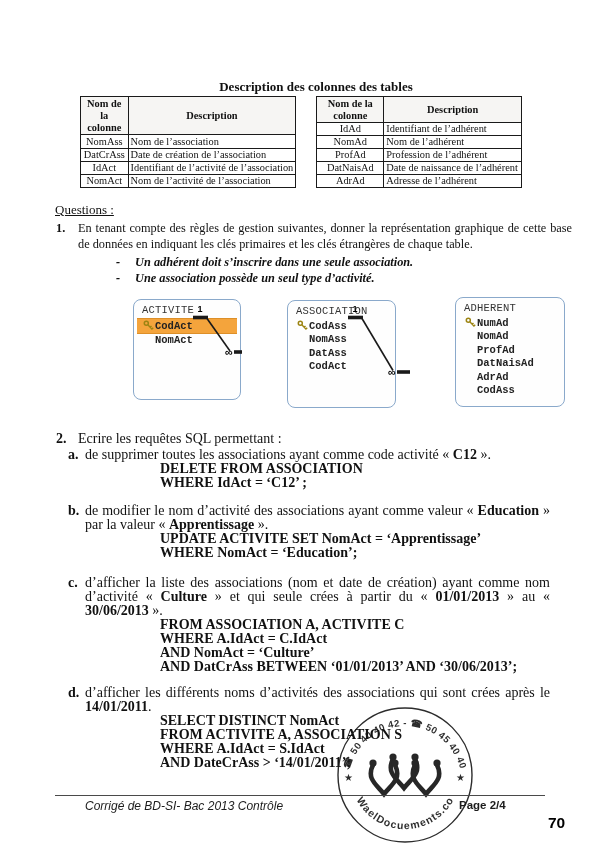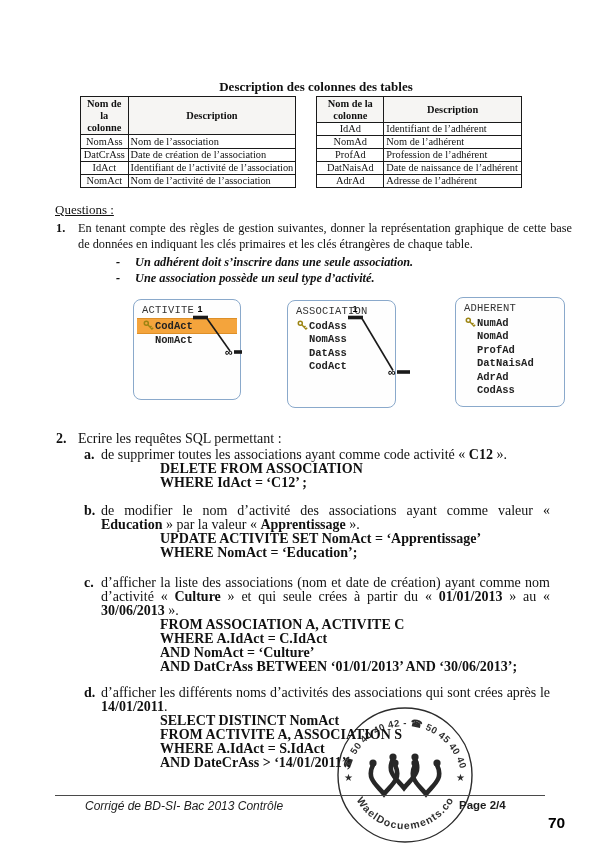--- a/index.html
+++ b/index.html
@@ -36,21 +36,21 @@
   .field{display:flex;align-items:center;height:13.5px;font-weight:bold;color:#222;}
   .field .kicon{width:13px;display:inline-flex;justify-content:center;}
   .field.nokey{padding-left:21px;}
   .field.keyed{padding-left:8px;}
   .field.hl{background:#f4a43c;border-top:1px solid #dd8f28;border-bottom:1px solid #dd8f28;
             margin:0 3px;padding-left:5px;}
   .relsvg{position:absolute;left:0;top:0;width:600px;height:850px;pointer-events:none;}
 
   
   .q2{position:absolute;left:56px;top:432px;width:494px;font-size:14px;line-height:14px;}
-  .sub{margin-left:28px;padding-left:17px;text-align:justify;margin-top:2px;}
+  .sub{margin-left:12px;padding-left:17px;text-align:justify;margin-top:2px;}
   .sub .subnum{display:inline-block;width:17px;margin-left:-17px;font-weight:bold;}
   .sql{margin-left:104px;font-weight:bold;}
   .sql div{white-space:nowrap;}
   .gap14{margin-top:14px;}.gap16{margin-top:16px;}.gap12{margin-top:12px;}
 
   
   .stamp{position:absolute;left:333px;top:703px;width:144px;height:144px;opacity:.92;
          pointer-events:none;}
 
   

